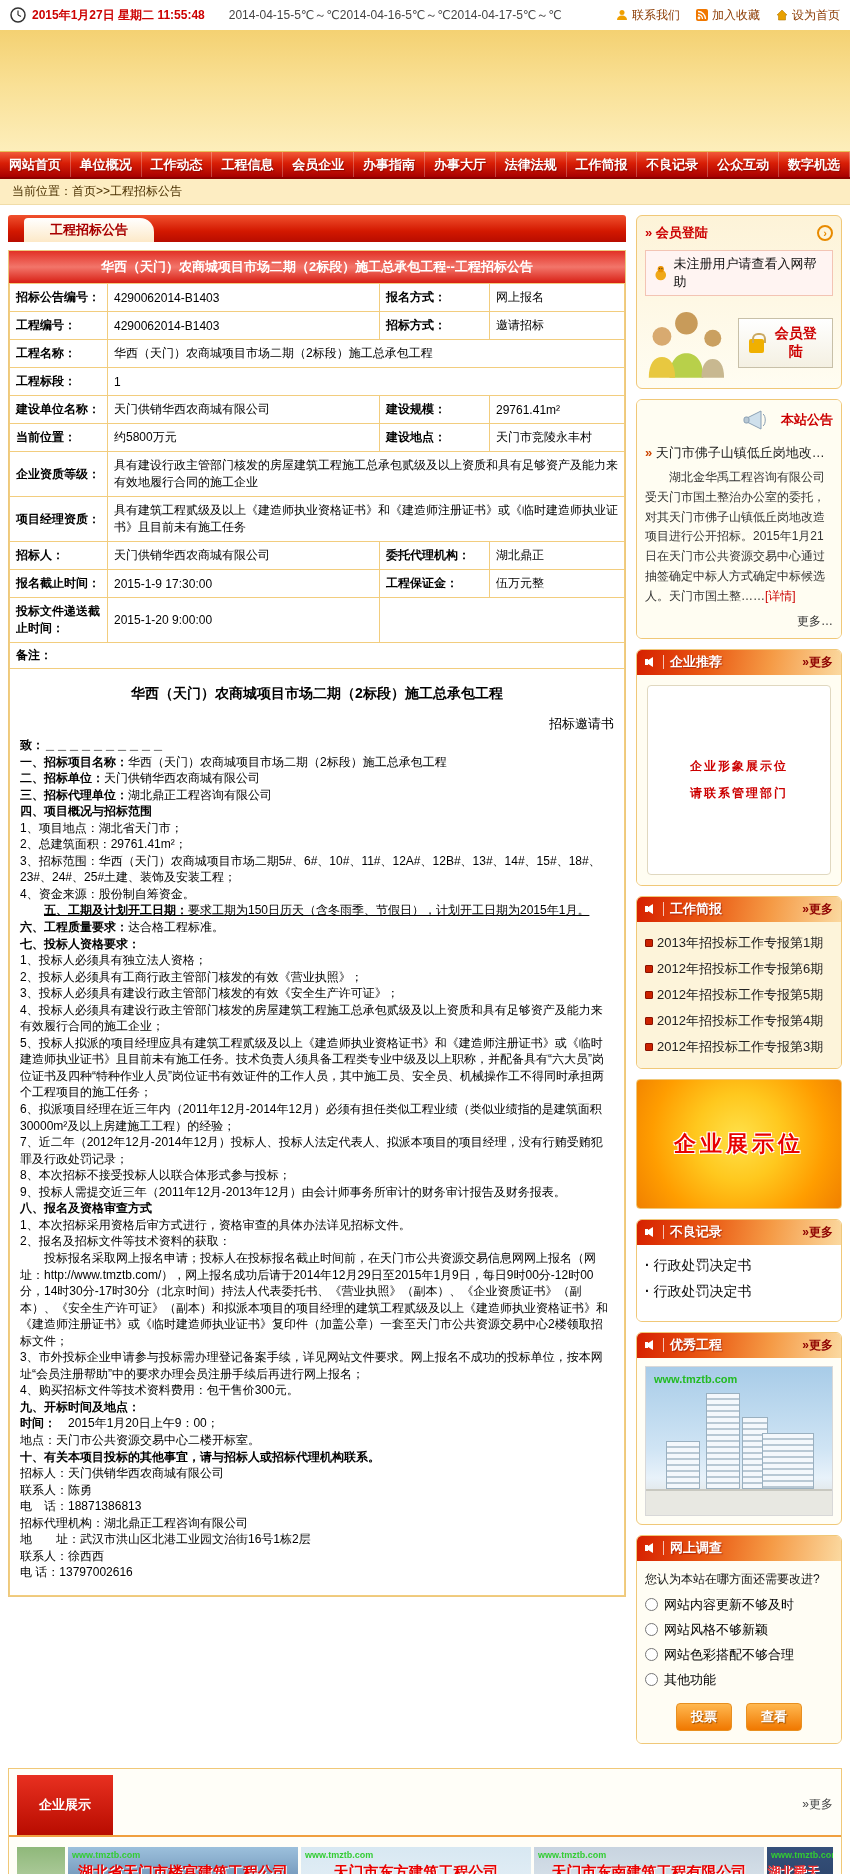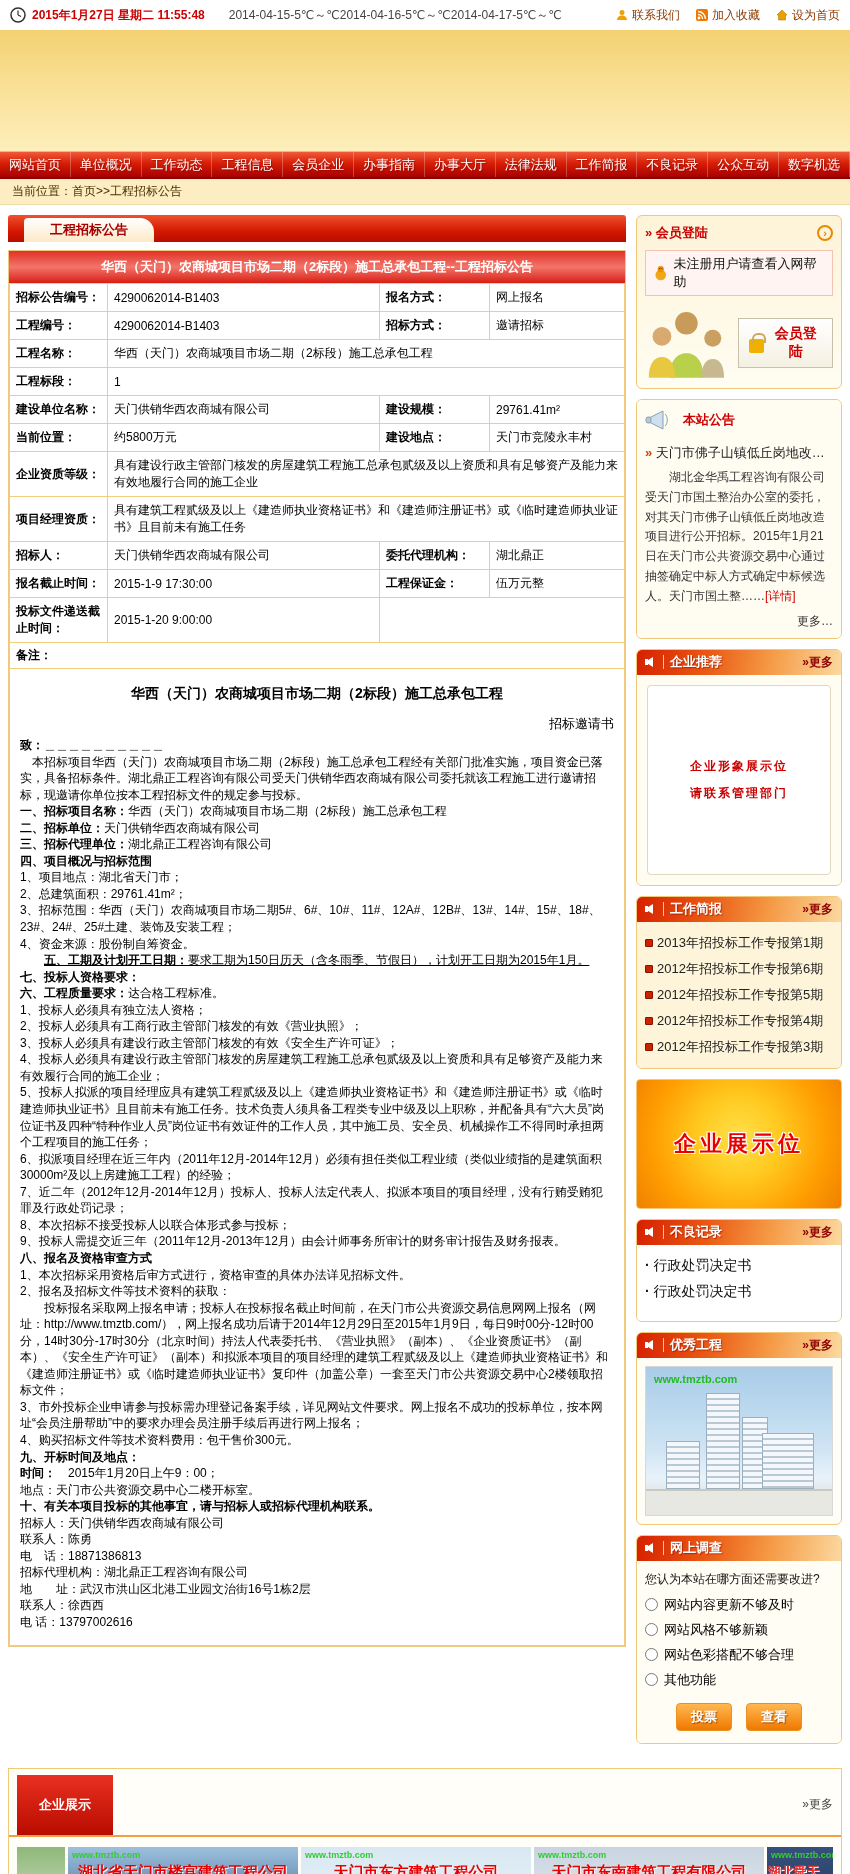--- a/index.html
+++ b/index.html
@@ -11,21 +11,21 @@
   .topbar .clock { width:16px; height:16px; margin-right:6px; }
   .top-date { color:#cc0000; font-weight:bold; font-size:12px; margin-right:24px; white-space:nowrap; }
   .top-weather { color:#444; font-size:12px; flex:1; }
   .top-links { display:flex; gap:16px; align-items:center; }
   .top-link { color:#8b3a00; font-size:12px; text-decoration:none; display:flex; align-items:center; gap:4px; cursor:pointer;font-family:Liberation Serif, serif; }
   .mini-ic { width:12px; height:12px; display:inline-block; }
 
   
   .banner { height:122px; background:linear-gradient(to bottom,#f4d172 0%,#f9e095 45%,#fdeebb 100%); border-bottom:1px solid #e6c258; }
   .mainnav { height:27px; background:linear-gradient(to bottom,#f25a3a 0%,#d81e06 45%,#a80000 100%); display:flex; align-items:stretch; border-bottom:2px solid #8d0000; }
-  .nav-item { flex:1; color:#fff; font-weight:normal; font-size:13px; display:flex; align-items:center; justify-content:center; text-decoration:none; cursor:pointer; border-right:1px solid rgba(255,255,255,.25); text-shadow:1px 1px 1px rgba(120,0,0,.6); white-space:nowrap; }
+  .nav-item { flex:1; color:#fff; font-weight:bold; font-size:13px; display:flex; align-items:center; justify-content:center; text-decoration:none; cursor:pointer; border-right:1px solid rgba(255,255,255,.25); text-shadow:1px 1px 1px rgba(120,0,0,.6); white-space:nowrap; }
   .crumbbar { height:26px; background:#fdedc2; display:flex; align-items:center; padding:0 12px; color:#4a3000; font-size:12px; border-bottom:1px solid #f0dca8; }
 
   
   .main { display:flex; gap:10px; padding:10px 8px 6px 8px; background:#fff; align-items:flex-start; }
   .leftcol { width:618px; }
   .rightcol { width:206px; }
 
   
   .panel-hd { height:27px; background:linear-gradient(to bottom,#f0512e 0%,#d31800 60%,#b80c00 100%); border-radius:3px 3px 0 0; position:relative; }
   .panel-tab { position:absolute; left:16px; top:3px; height:24px; width:130px; background:linear-gradient(to bottom,#ffffff,#fde9c8); border-radius:4px 14px 0 0; display:flex; align-items:center; justify-content:center; color:#a80000; font-weight:bold; font-size:13px; }
@@ -255,32 +255,31 @@
               </tr>
             </tbody>
         </table>
         <div class="remark-row">备注：</div>
         <div class="doc-wrap">
           <div class="doc-t1">华西（天门）农商城项目市场二期（2标段）施工总承包工程</div>
           <div class="doc-t2">招标邀请书</div>
           <div>
 
           <p class="docp"><b>致：</b><span>＿＿＿＿＿＿＿＿＿＿</span></p>
-              <p class="docp"><span>　本招标项目华西（天门）农商城项目市场二期（2标段）施工总承包工程经有关部门批准实施，项目资金已落实，具备招标条件。湖北鼎正工程咨询有限公司受天门供销华西农商城有限公司委托就该工程施工进行邀请招标，现邀请你单位按本工程招标文件的规定参与投标。</span></p>
               <p class="docp"><b>一、招标项目名称：</b><span>华西（天门）农商城项目市场二期（2标段）施工总承包工程</span></p>
               <p class="docp"><b>二、招标单位：</b><span>天门供销华西农商城有限公司</span></p>
               <p class="docp"><b>三、招标代理单位：</b><span>湖北鼎正工程咨询有限公司</span></p>
               <p class="docp"><b>四、项目概况与招标范围</b></p>
               <p class="docp"><span>1、项目地点：湖北省天门市；</span></p>
               <p class="docp"><span>2、总建筑面积：29761.41m²；</span></p>
               <p class="docp"><span>3、招标范围：华西（天门）农商城项目市场二期5#、6#、10#、11#、12A#、12B#、13#、14#、15#、18#、23#、24#、25#土建、装饰及安装工程；</span></p>
               <p class="docp"><span>4、资金来源：股份制自筹资金。</span></p>
               <p class="docp u indent"><b>五、工期及计划开工日期：</b><span>要求工期为150日历天（含冬雨季、节假日），计划开工日期为2015年1月。</span></p>
+              <p class="docp"><b>六、工程质量要求：</b><span>达合格工程标准。</span></p>
               <p class="docp"><b>七、投标人资格要求：</b></p>
-              <p class="docp"><b>六、工程质量要求：</b><span>达合格工程标准。</span></p>
               <p class="docp"><span>1、投标人必须具有独立法人资格；</span></p>
               <p class="docp"><span>2、投标人必须具有工商行政主管部门核发的有效《营业执照》；</span></p>
               <p class="docp"><span>3、投标人必须具有建设行政主管部门核发的有效《安全生产许可证》；</span></p>
               <p class="docp"><span>4、投标人必须具有建设行政主管部门核发的房屋建筑工程施工总承包贰级及以上资质和具有足够资产及能力来有效履行合同的施工企业；</span></p>
               <p class="docp"><span>5、投标人拟派的项目经理应具有建筑工程贰级及以上《建造师执业资格证书》和《建造师注册证书》或《临时建造师执业证书》且目前未有施工任务。技术负责人须具备工程类专业中级及以上职称，并配备具有“六大员”岗位证书及四种“特种作业人员”岗位证书有效证件的工作人员，其中施工员、安全员、机械操作工不得同时承担两个工程项目的施工任务；</span></p>
               <p class="docp"><span>6、拟派项目经理在近三年内（2011年12月-2014年12月）必须有担任类似工程业绩（类似业绩指的是建筑面积30000m²及以上房建施工工程）的经验；</span></p>
               <p class="docp"><span>7、近二年（2012年12月-2014年12月）投标人、投标人法定代表人、拟派本项目的项目经理，没有行贿受贿犯罪及行政处罚记录；</span></p>
               <p class="docp"><span>8、本次招标不接受投标人以联合体形式参与投标；</span></p>
               <p class="docp"><span>9、投标人需提交近三年（2011年12月-2013年12月）由会计师事务所审计的财务审计报告及财务报表。</span></p>
               <p class="docp"><b>八、报名及资格审查方式</b></p>
@@ -331,21 +330,21 @@
               <path d="M60 74c0-14 5-20 12-20s12 6 12 20z" fill="#c8b890"></path>
           </svg>
           <button class="login-btn">
               <span class="lock"></span>
               <span>会员登陆</span>
             </button>
         </div>
       </div>
 
       <div class="side-box">
-        <div style="display:flex;align-items:center;gap:8px;padding:8px 8px 2px 8px;background:#fffdf2;">
+        <div style="display:flex;align-items:center;gap:8px;padding:8px 8px 2px 8px;background:#fffdf2;justify-content:flex-end;">
           <svg width="30" height="24" viewBox="0 0 30 24">
               <path d="M4 10l14-7v18L4 14z" fill="#cfe0ec" stroke="#8aa0b4"></path>
               <rect x="1" y="9" width="5" height="6" rx="2" fill="#b8c8d4" stroke="#8aa0b4"></rect>
               <path d="M20 6c3 2 3 10 0 12" stroke="#8aa0b4" fill="none"></path>
             </svg>
           <span style="color:#cc0000;font-weight:bold;font-size:13px;">本站公告</span>
         </div>
         <div class="notice-body">
           <div class="notice-title">天门市佛子山镇低丘岗地改…</div>
           <div class="notice-text"><span>　　湖北金华禹工程咨询有限公司受天门市国土整治办公室的委托，对其天门市佛子山镇低丘岗地改造项目进行公开招标。2015年1月21日在天门市公共资源交易中心通过抽签确定中标人方式确定中标候选人。天门市国土整……</span><span class="detail-link">[详情]</span></div>

